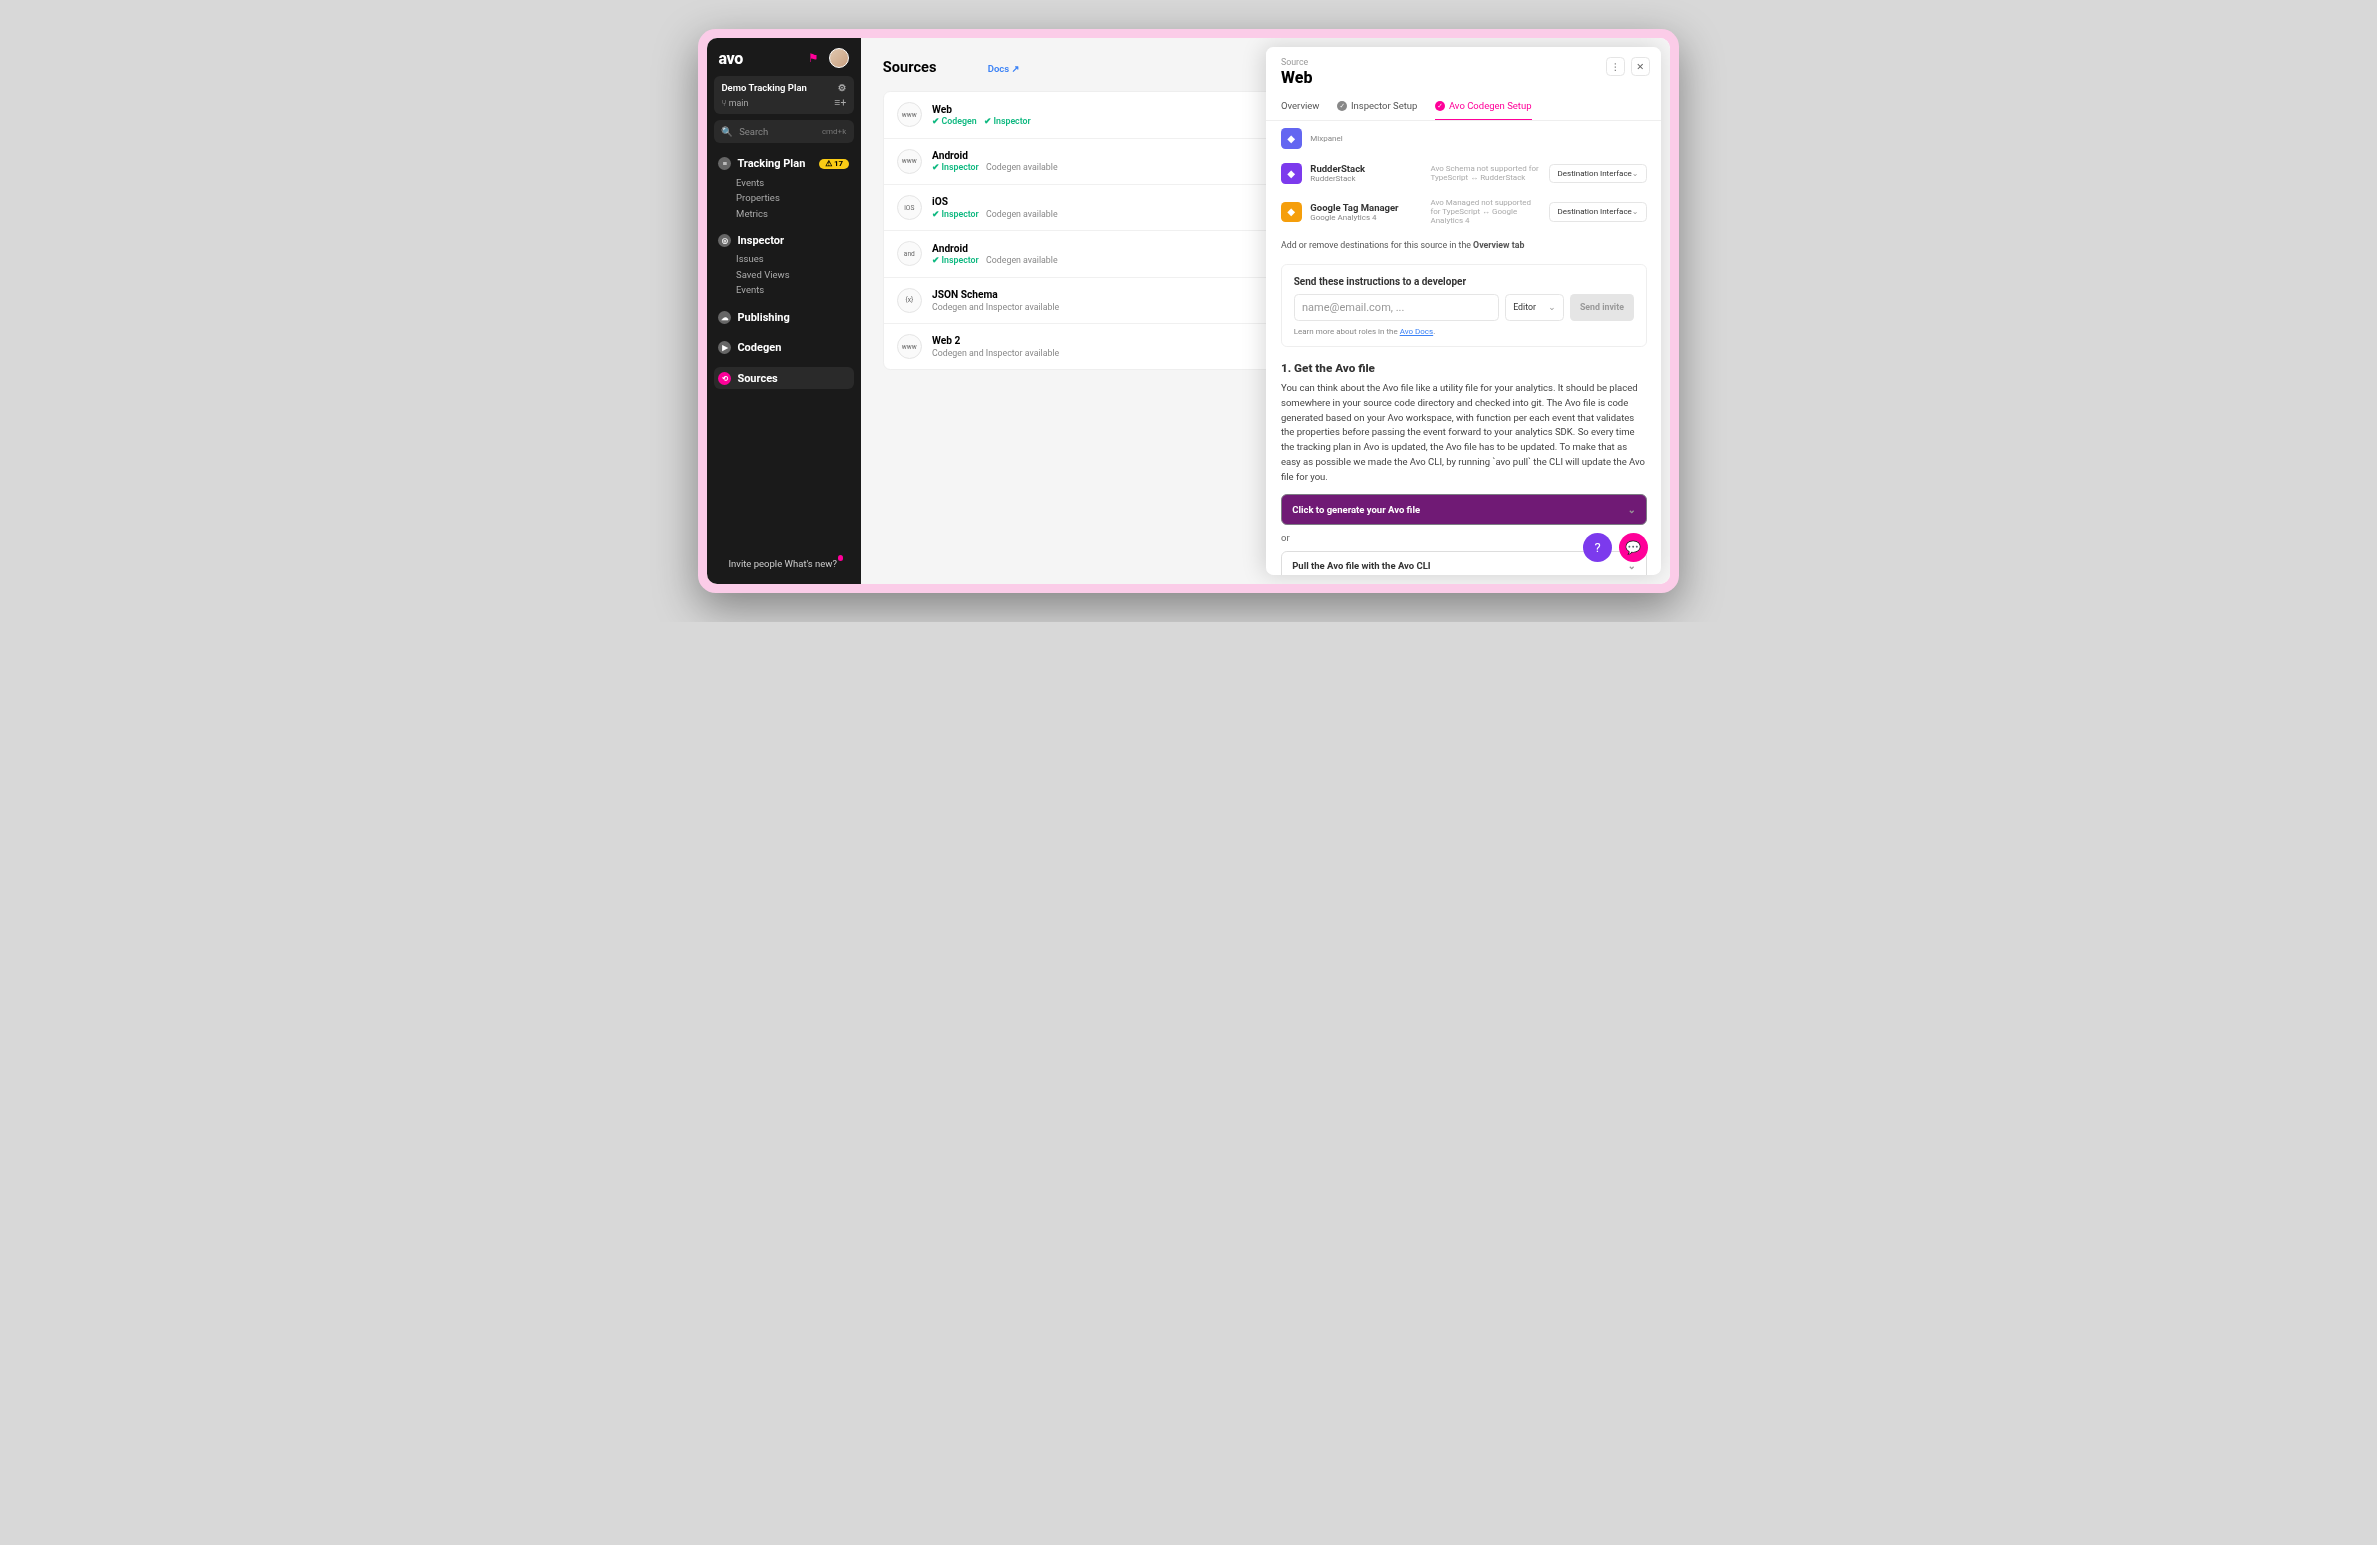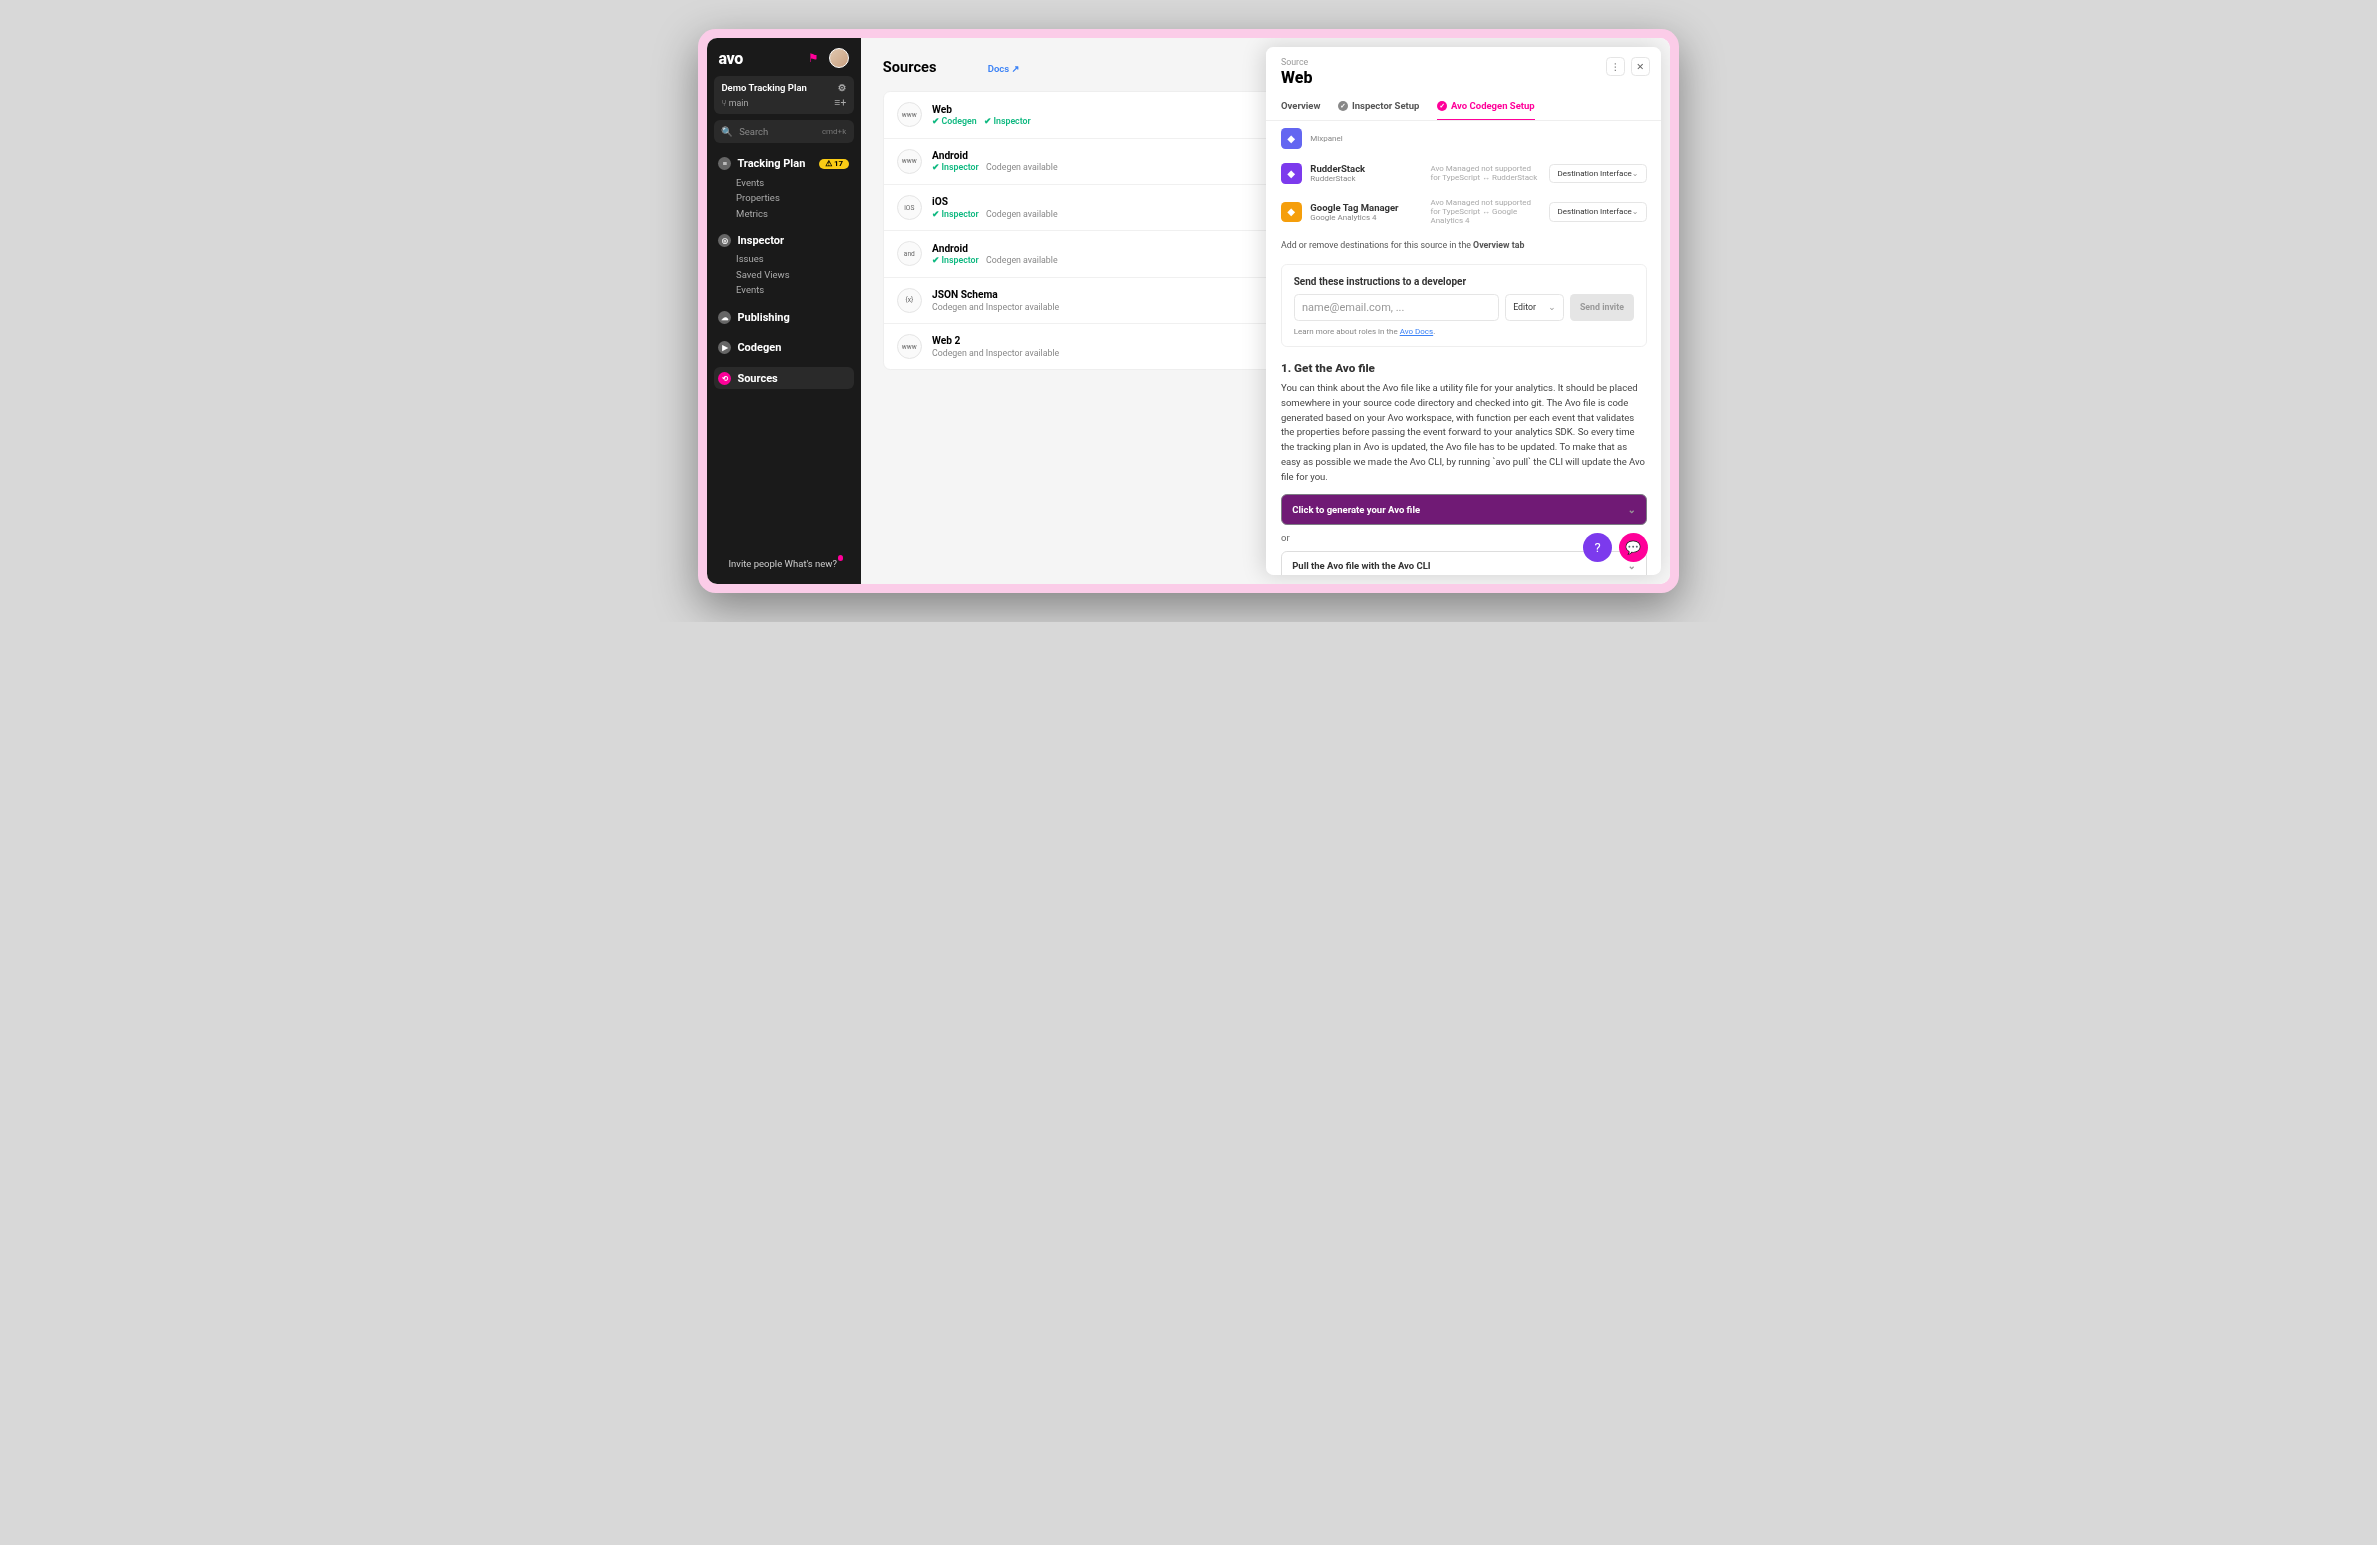--- a/index.html
+++ b/index.html
@@ -57,21 +57,21 @@
 .src-status.err { color: #ef4444; }
 
 
 .right-panel { position: absolute; top: 8.8px; right: 8.8px; bottom: 8.8px; width: 395px; background: #fff; border-radius: 7.3px; box-shadow: -2.9px 0 22px rgba(0,0,0,0.15); display: flex; flex-direction: column; overflow: hidden; }
 .rp-header { padding: 10.2px 14.6px 0; position: relative; }
 .rp-crumb { font-size: 8.8px; color: #999; }
 .rp-title { font-size: 16px; font-weight: 800; margin: 1.5px 0 7.3px; }
 .rp-actions { position: absolute; top: 10.2px; right: 11.7px; display: flex; gap: 5.9px; }
 .icon-btn { width: 19px; height: 19px; border: 0.7px solid #e5e5e5; border-radius: 4.4px; background: #fff; display: flex; align-items: center; justify-content: center; cursor: pointer; font-size: 9.5px; color: #666; }
 .rp-tabs { display: flex; gap: 17.6px; padding: 0 14.6px; border-bottom: 0.7px solid #eee; }
-.rp-tab { padding: 5.9px 0 7.3px; font-size: 9.5px; font-weight: 700; color: #555; cursor: pointer; display: flex; align-items: center; gap: 3.7px; border-bottom: 1.5px solid transparent; }
+.rp-tab { padding: 5.9px 0 7.3px; font-size: 9.5px; font-weight: 400; color: #555; cursor: pointer; display: flex; align-items: center; gap: 3.7px; border-bottom: 1.5px solid transparent; }
 .rp-tab.active { color: #ff0099; border-bottom-color: #ff0099; }
 .rp-tab .check { width: 10.2px; height: 10.2px; border-radius: 50%; background: #888; color: #fff; display: inline-flex; align-items: center; justify-content: center; font-size: 6.6px; }
 .rp-tab.active .check { background: #ff0099; }
 
 .rp-body { flex: 1; overflow-y: auto; padding: 0 14.6px 14.6px; font-size: 9.5px; color: #333; }
 .dest-row { display: flex; align-items: center; gap: 8.8px; padding: 7.3px 0; }
 .dest-icon { width: 20.5px; height: 20.5px; border-radius: 4.4px; display: flex; align-items: center; justify-content: center; font-size: 10.2px; color: #fff; flex-shrink: 0; }
 .dest-icon.mix { background: #6366f1; }
 .dest-icon.rudder { background: #7c3aed; }
 .dest-icon.ga { background: #f59e0b; }
@@ -302,21 +302,21 @@
       </div>
       <div class="dest-note"></div>
       <div style="width:95px"></div>
     </div>
     <div class="dest-row">
       <div class="dest-icon rudder">◆</div>
       <div class="dest-text">
         <div class="dest-name">RudderStack</div>
         <div class="dest-sub">RudderStack</div>
       </div>
-      <div class="dest-note">Avo Managed not supported for TypeScript ↔ RudderStack</div>
+      <div class="dest-note">Avo Schema not supported for TypeScript ↔ RudderStack</div>
       <div class="dest-select">
                 <span>Destination Interface</span>
                 <span class="chev">⌄</span>
               </div>
     </div>
     <div class="dest-row">
       <div class="dest-icon ga">◆</div>
       <div class="dest-text">
         <div class="dest-name">Google Tag Manager</div>
         <div class="dest-sub">Google Analytics 4</div>

